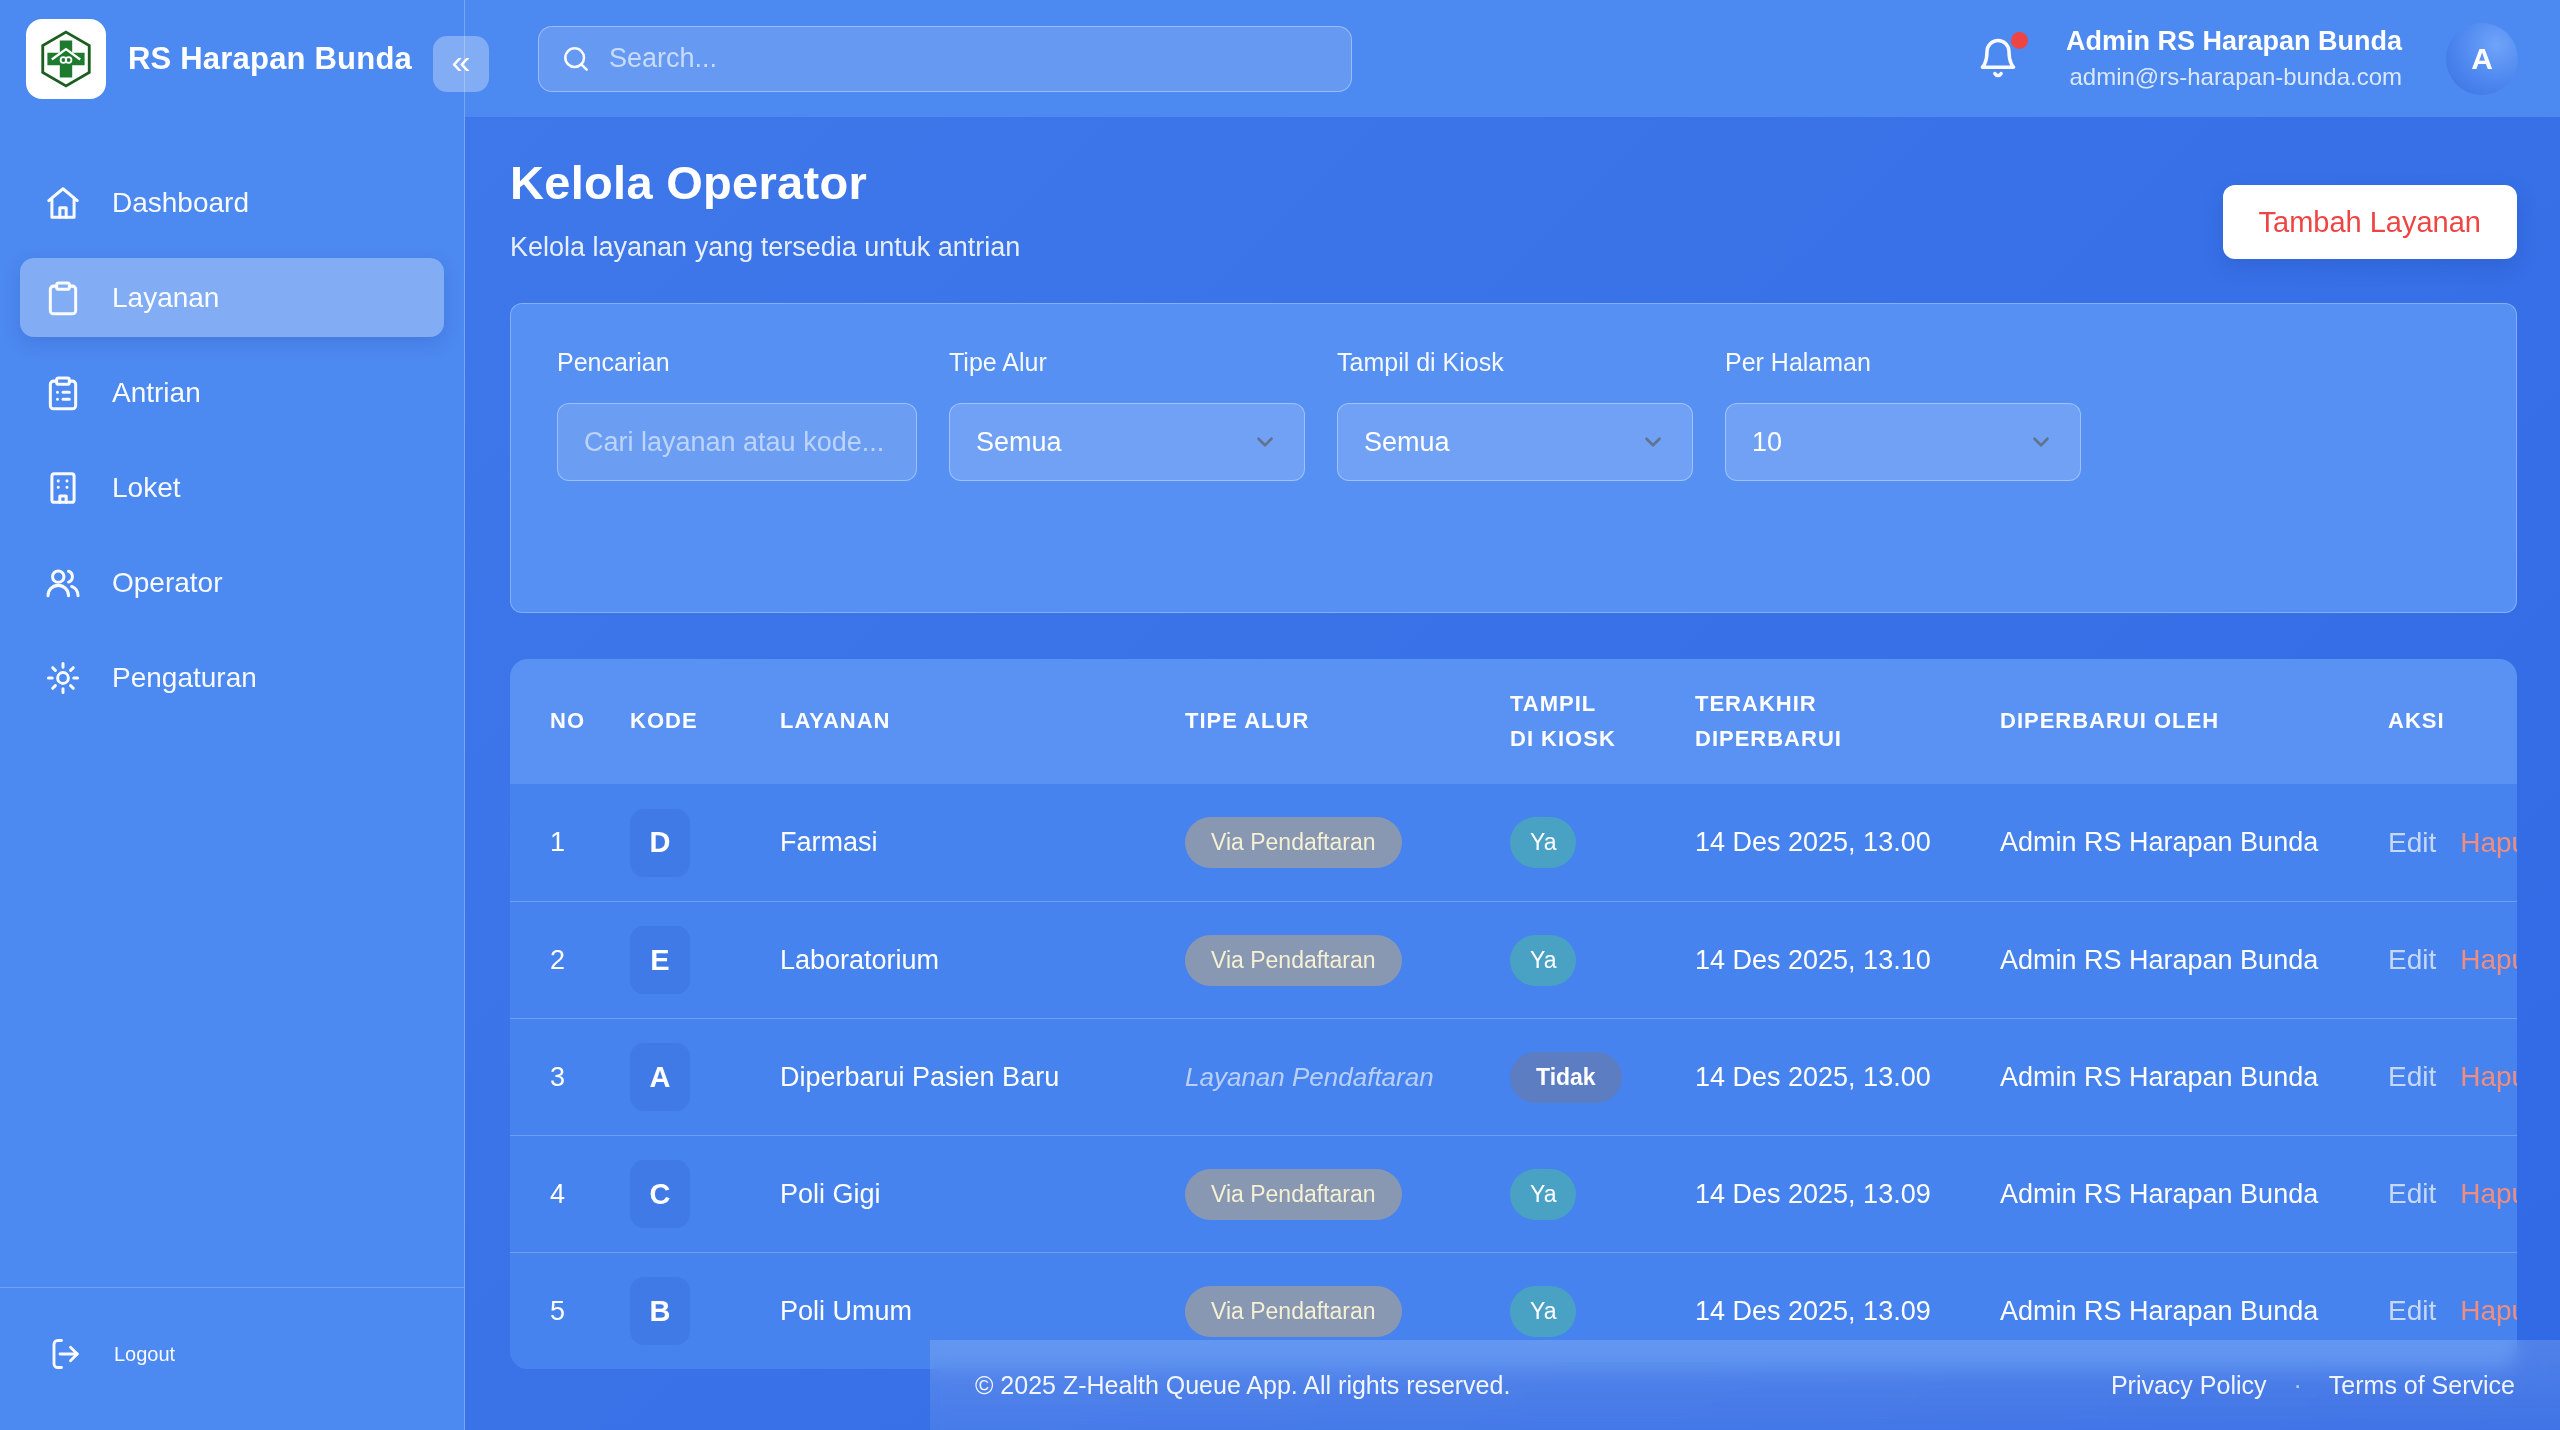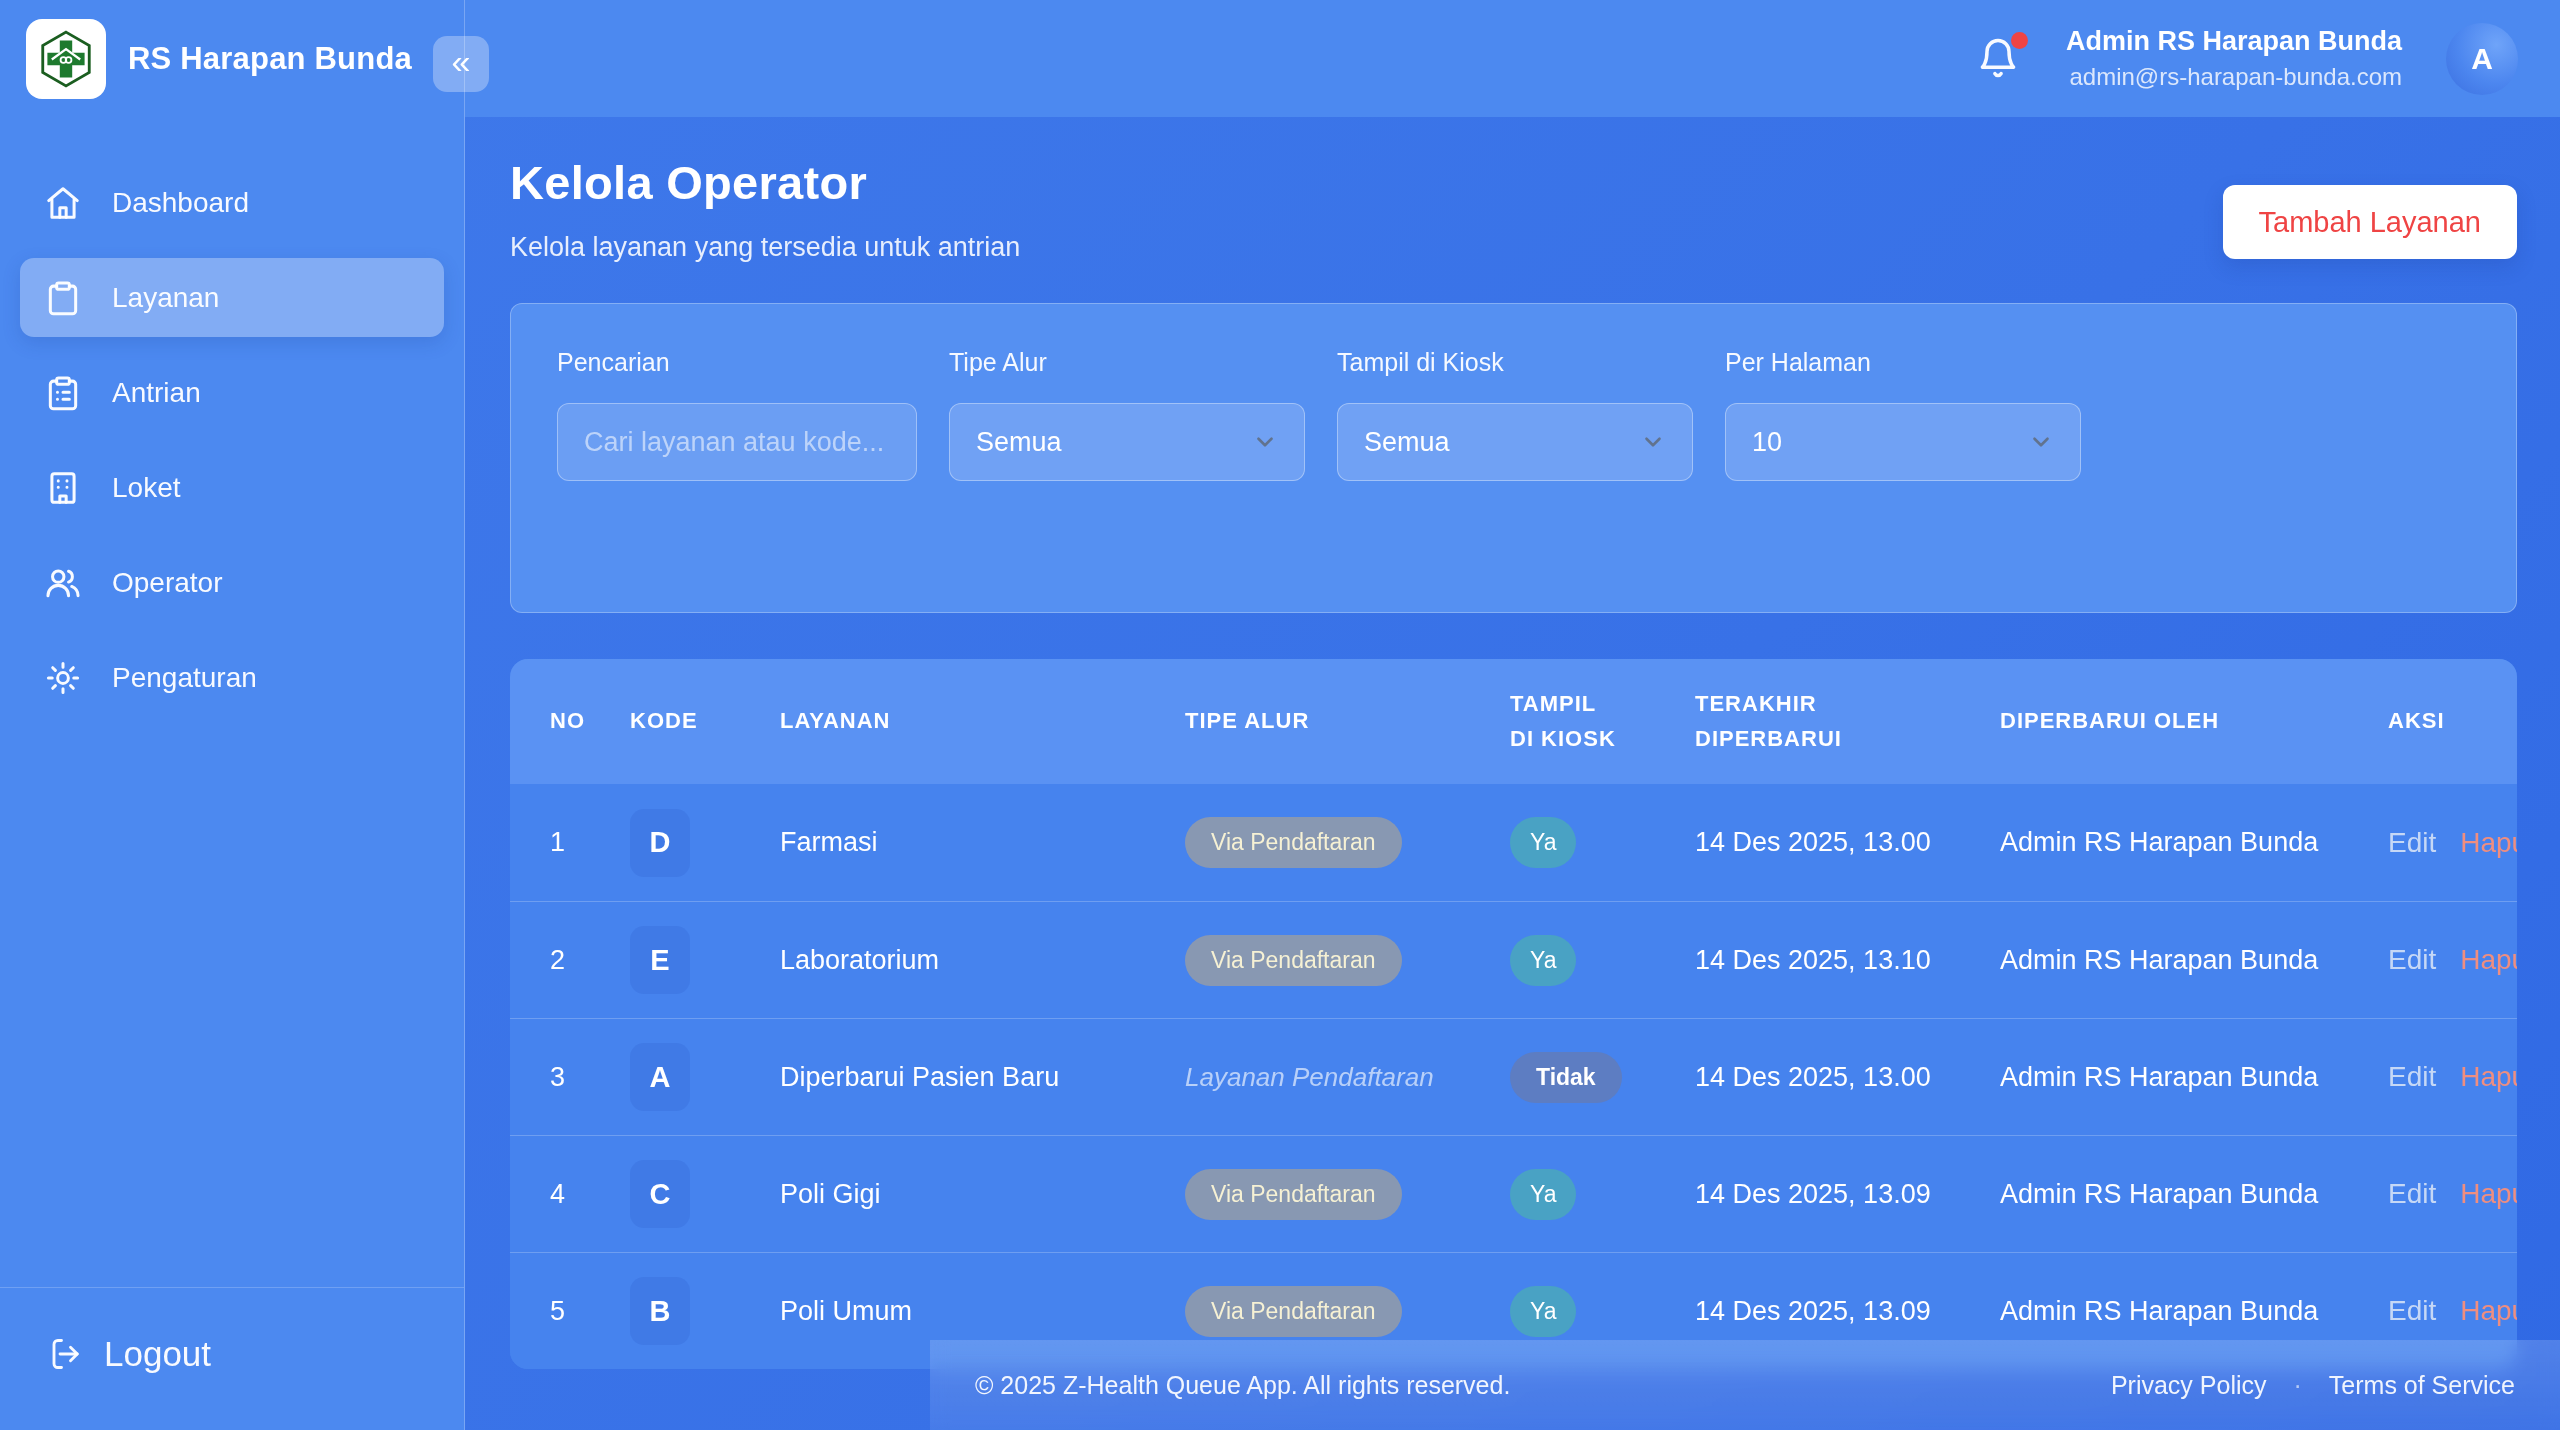--- a/index.html
+++ b/index.html
@@ -15,22 +15,22 @@
   .brand-name { color:#fff; font-size:31px; font-weight:700; white-space:nowrap; letter-spacing:0.2px; }
   .collapse-btn { position:absolute; left:433px; top:36px; width:56px; height:56px; border:none;
                   background:rgba(255,255,255,0.30); border-radius:14px; color:#fff; font-size:34px;
                   display:flex; align-items:center; justify-content:center; cursor:pointer; z-index:40; padding-bottom:6px;}
   .nav { padding:46px 20px 0 20px; display:flex; flex-direction:column; gap:16px; }
   .nav-item { display:flex; align-items:center; gap:30px; height:79px; padding:0 24px; border-radius:14px;
               color:rgba(255,255,255,0.96); font-size:28px; cursor:pointer; }
   .nav-item.active { background:rgba(255,255,255,0.30); box-shadow:0 6px 18px rgba(30,60,150,0.18); }
   .nav-item svg { width:38px; height:38px; flex:0 0 auto; }
   .sidebar-foot { margin-top:auto; border-top:1px solid rgba(255,255,255,0.20); padding:30px 20px 40px 20px; }
-  .logout-item { display:flex; align-items:center; gap:20px; height:72px; padding:0 28px; border-radius:14px;
-                 color:rgba(255,255,255,0.96); font-size:35px; cursor:pointer;text-align:center; }
+  .logout-item { display:flex; align-items:center; gap:30px; height:72px; padding:0 28px; border-radius:14px;
+                 color:rgba(255,255,255,0.96); font-size:20px; cursor:pointer;text-align:center; }
   .logout-item svg { width:36px; height:36px; }
 
   
   .main { position:relative; flex:1; height:100%; display:flex; flex-direction:column; overflow:hidden;
           background:linear-gradient(135deg,#3e78ea 0%,#3871e7 55%,#3069e4 100%); }
   .topbar { height:117px; background:#4c89f0; display:flex; align-items:center; padding:0 42px 0 73px; flex:0 0 auto; }
   .searchbar { position:relative; width:814px; height:66px; }
   .searchbar input { width:100%; height:100%; background:rgba(255,255,255,0.14); border:1px solid rgba(255,255,255,0.35);
                      border-radius:14px; color:#fff; font-size:27px; padding:0 24px 0 70px; outline:none;
                      font-family:"Liberation Sans","DejaVu Sans",sans-serif; }
@@ -199,20 +199,27 @@
     </div>
 
     <button class="collapse-btn">
       <span>«</span>
     </button>
   </aside>
 
   <div class="main">
 
     <header class="topbar">
+      <div class="searchbar">
+        <svg class="ic search-ic" viewBox="0 0 24 24">
+          <circle cx="11" cy="11" r="7"></circle>
+            <path d="m20 20-3.8-3.8"></path>
+        </svg>
+        <input type="text" placeholder="Search..." style="">
+      </div>
       <div class="top-right">
         <div class="bell-wrap">
           <svg class="ic" viewBox="0 0 24 24">
             <path d="M6 8.5a6 6 0 0 1 12 0c0 6.5 2.5 8.5 2.5 8.5h-17S6 15 6 8.5"></path>
             <path d="M10.3 20.5a1.95 1.95 0 0 0 3.4 0"></path>
           </svg>
           <span class="bell-dot"></span>
         </div>
         <div class="user-meta">
           <div class="user-name">Admin RS Harapan Bunda</div>

